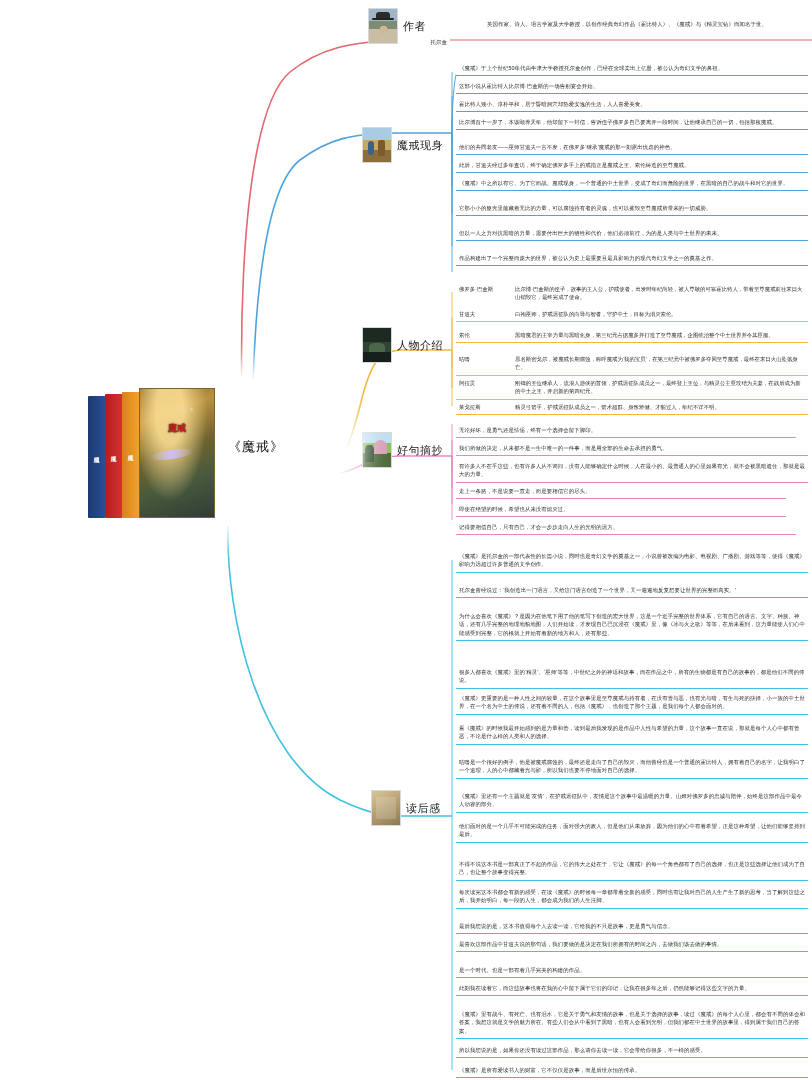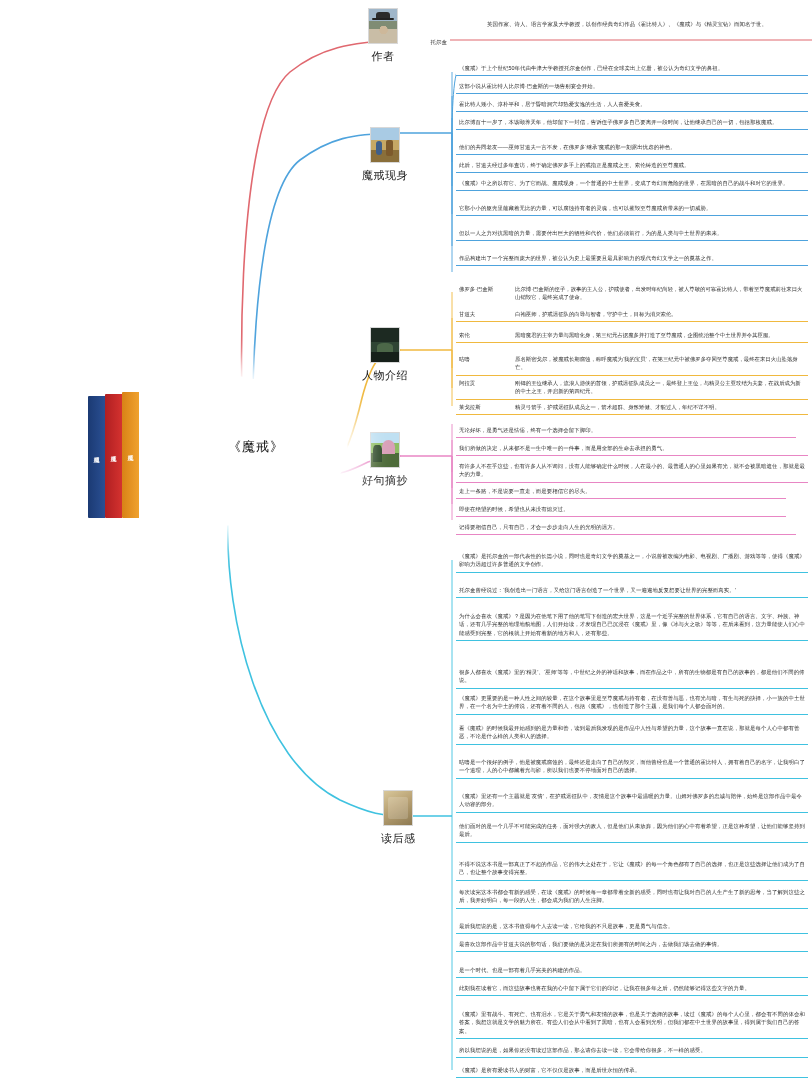--- a/index.html
+++ b/index.html
@@ -31,21 +31,21 @@
   .cover .glow { position:absolute; left:14%; top:48%; width:58%; height:7%;
     background:linear-gradient(90deg,rgba(190,175,255,0),rgba(205,190,255,.95),rgba(190,175,255,0));
     border-radius:50%; transform:rotate(-8deg); }
   .cover .ttl { position:absolute; left:0; right:0; top:26%; text-align:center;
     color:#c8201b; font-size:9px; font-weight:bold; text-shadow:0 0 2px #000; }
   .cover .sub { position:absolute; left:0; right:0; top:14%; text-align:center;
     color:#e8d9a8; font-size:4px; letter-spacing:.5px; }
   .center-label { position:absolute; left:200px; top:66px; font-size:13px; color:#111; letter-spacing:1px; }
 
   
-  .branch-head { position:absolute; display:flex; align-items:center; gap:5px; z-index:4;flex-direction:column; }
+  .branch-head { position:absolute; display:flex; align-items:center; gap:5px; z-index:4; }
   .branch-head .thumb { width:30px; height:36px; border:1px solid #d8d8d8; background-size:cover; }
   .branch-head .blabel { font-size:11px; color:#1a1a1a; letter-spacing:.5px; white-space:nowrap; }
 
   .th-author { background:
       radial-gradient(circle at 52% 62%, #cdb89a 0 16%, rgba(0,0,0,0) 17%),
       linear-gradient(180deg,#9fb6c9 0 34%, #7f8c74 34% 60%, #c9bda6 60% 100%); position:relative; }
   .th-author::before { content:""; position:absolute; left:26%; top:8%; width:48%; height:20%;
     background:#2b2b2b; border-radius:3px 3px 0 0; }
   .th-author::after { content:""; position:absolute; left:12%; top:26%; width:76%; height:6%;
     background:#222; border-radius:2px; }
@@ -121,20 +121,25 @@
     <div class="book-set">
       <div class="spine sp1">
         <span>魔戒 Ⅲ</span>
       </div>
       <div class="spine sp2">
         <span>魔戒 Ⅱ</span>
       </div>
       <div class="spine sp3">
         <span>魔戒 Ⅰ</span>
       </div>
+      <div class="cover">
+        <div class="sub">J.R.R.托尔金 著</div>
+        <div class="ttl">魔戒</div>
+        <div class="glow"></div>
+      </div>
     </div>
     <div class="center-label">《魔戒》</div>
   </div>
 
   <div class="branch-head" style="left:368px; top:8px;">
     <div class="thumb th-author"></div>
     <div class="blabel">作者</div>
   </div>
   <div class="leaf plain" style="left:370px; top:36px; width:80px; text-align:right;">托尔金</div>
 
@@ -146,21 +151,21 @@
   <div class="branch-head" style="left:362px; top:327px;">
     <div class="thumb th-battle"></div>
     <div class="blabel">人物介绍</div>
   </div>
 
   <div class="branch-head" style="left:362px; top:432px;justify-content:center;">
     <div class="thumb th-land"></div>
     <div class="blabel">好句摘抄</div>
   </div>
 
-  <div class="branch-head" style="left:381px; top:790px;">
+  <div class="branch-head" style="left:371px; top:790px;">
     <div class="thumb th-book"></div>
     <div class="blabel">读后感</div>
   </div>
 
   <div class="leaf plain" style="left:484px; top:18px; width:324px;">英国作家、诗人、语言学家及大学教授，以创作经典奇幻作品《霍比特人》、《魔戒》与《精灵宝钻》而闻名于世。</div>
 
   <div class="leaf b-blue" style="left:456px; top:62px; width:352px;">《魔戒》于上个世纪50年代由牛津大学教授托尔金创作，已经在全球卖出上亿册，被公认为奇幻文学的鼻祖。</div>
   <div class="leaf b-blue" style="left:456px; top:80px; width:352px;">这部小说从霍比特人比尔博·巴金斯的一场告别宴会开始。</div>
   <div class="leaf b-blue" style="left:456px; top:98px; width:352px;">霍比特人矮小、淳朴平和，居于昏暗洞穴却热爱安逸的生活，人人喜爱美食。</div>
   <div class="leaf b-blue" style="left:456px; top:116px; width:352px;">比尔博百十一岁了，本该颐养天年，他却留下一封信，告诉侄子佛罗多自己要离开一段时间，让他继承自己的一切，包括那枚魔戒。</div>

